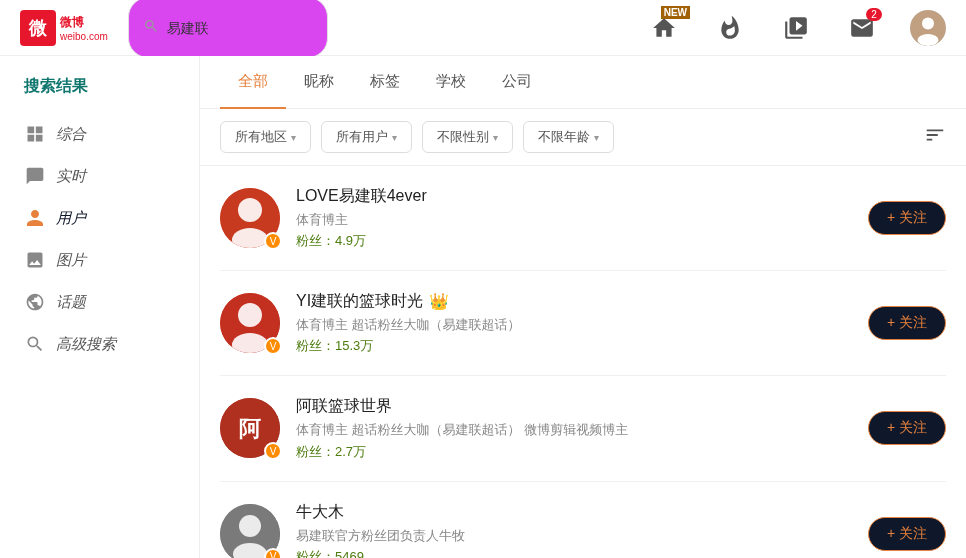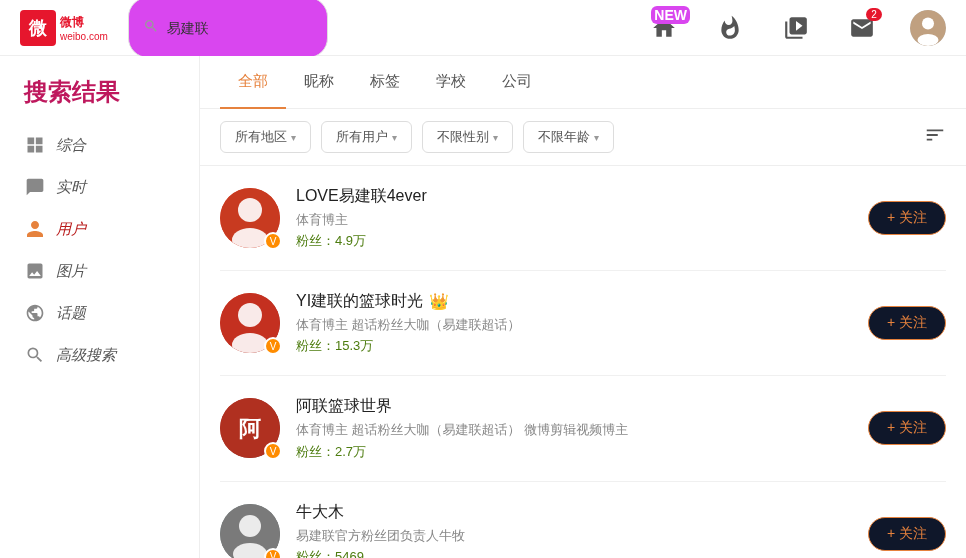--- a/index.html
+++ b/index.html
@@ -84,25 +84,25 @@
       border-radius: 10px;
       font-size: 10px;
       padding: 1px 4px;
       min-width: 16px;
       text-align: center;
     }
     .new-badge {
       position: absolute;
       top: -4px;
       right: -8px;
-      background: #d946ef;
+      background: #a16207;
       color: #fff;
-      font-size: 14px;
+      font-size: 10px;
       font-weight: bold;
-      border-radius: 6px;
+      border-radius: 0;
       padding: 1px 3px;
     }
     .avatar-wrap {
       width: 36px;
       height: 36px;
       border-radius: 50%;
       background: #ccc;
       overflow: hidden;
       cursor: pointer;
       display: flex;
@@ -118,38 +118,38 @@
 
     
     .sidebar {
       width: 200px;
       background: #fff;
       border-right: 1px solid #eee;
       padding: 20px 0;
       flex-shrink: 0;
     }
     .sidebar-title {
-      font-size: 24px;
+      font-size: 16px;
       font-weight: bold;
-      color: #be185d;
+      color: #0f766e;
       padding: 0 24px 16px;
     }
     .sidebar-item {
       display: flex;
       align-items: center;
       gap: 10px;
       padding: 10px 24px;
       cursor: pointer;
       color: #555;
       font-size: 15px;
       transition: background 0.2s;
       font-style: italic;
     }
     .sidebar-item.active {
-      color: #b91c1c;
+      color: #0f172a;
     }
     .sidebar-item .icon {
       width: 22px;
       height: 22px;
       display: flex;
       align-items: center;
       justify-content: center;
     }
     .sidebar-item svg {
       width: 20px;

